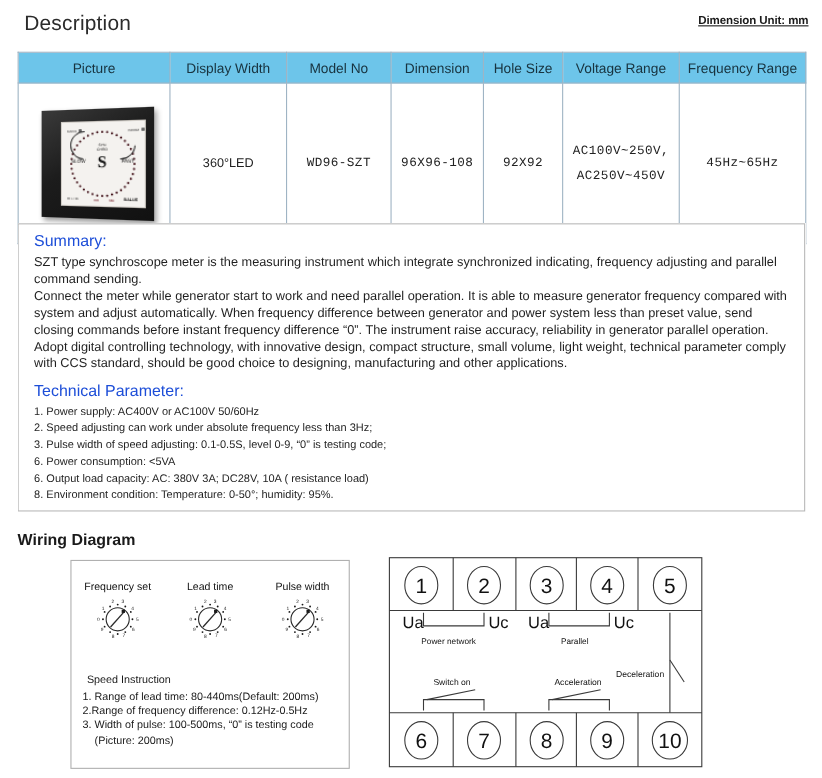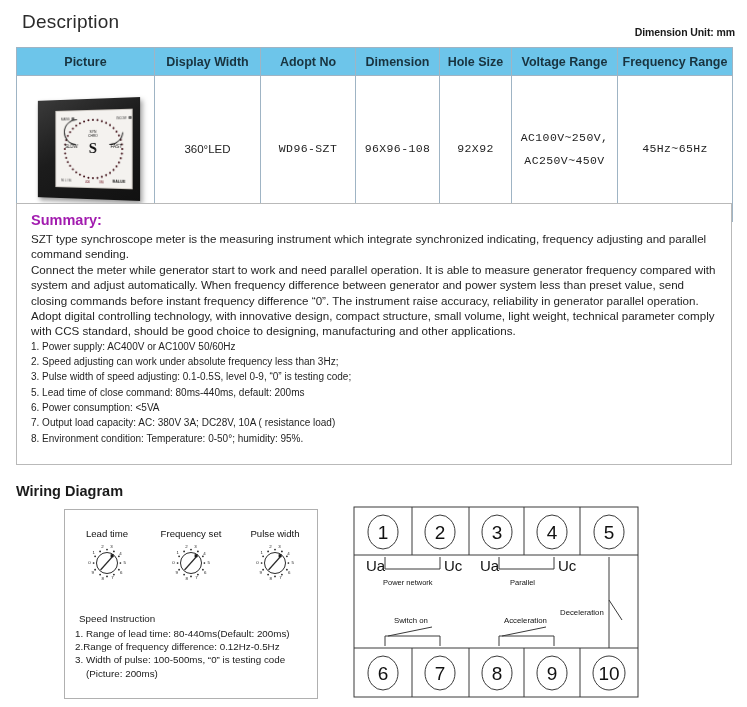--- a/index.html
+++ b/index.html
@@ -13,42 +13,43 @@
   }
   .page { position: relative; width: 747px; height: 707px; }
 
   
   .desc-title {
     position: absolute; left: 22px; top: 11px;
     font-size: 19px; font-weight: 400; color: #2b2b2b;
     letter-spacing: .2px;
   }
   .dim-unit {
-    position: absolute; right: 12px; top: 26px;
+    position: absolute; right: 12px; top: 13px;
     font-size: 10.5px; font-weight: bold; color: #1a1a1a;
     letter-spacing: -.1px;
+    text-decoration: underline;
   }
 
   
   .spec-table {
     position: absolute; left: 16px; top: 47px;
     width: 716px;
     border-collapse: collapse;
     table-layout: fixed;
   }
   .spec-table th, .spec-table td {
     border: 1px solid #9fb4c4;
     text-align: center;
     vertical-align: middle;
   }
   .spec-table thead th {
     background: #6dc5ea;
     height: 28px;
     font-size: 12.5px;
-    font-weight: 700;
+    font-weight: 400;
     color: #18333f;
   }
   .spec-table tbody td {
     height: 146px;
     background: #ffffff;
     font-size: 11.5px;
     color: #222;
   }
   td.blue-cell { background: #6dc5ea; }
   td.cell-mono {
@@ -123,21 +124,21 @@
 
   
   .info-box {
     position: absolute; left: 16px; top: 203px;
     width: 716px; height: 262px;
     border: 1px solid #b9b9b9;
     background: #fff;
     padding: 8px 12px 6px 14px;
   }
   .box-h {
-    font-size: 14.5px; font-weight: bold; color: #a21caf;
+    font-size: 14.5px; font-weight: normal; color: #1d4ed8;
     margin: 0 0 3px 0;
   }
   .box-h.second { margin-top: 9px; }
   .sum-p {
     font-size: 11.6px; line-height: 15.4px; color: #1f1f1f;
     margin: 0; text-align: left;
   }
   .tech-list { margin: 0; padding: 0; list-style: none; }
   .tech-list li { font-size: 10px; line-height: 15.3px; color: #1f1f1f; }
 
@@ -180,21 +181,21 @@
 <div class="page">
 
   <div class="desc-title">Description</div>
   <div class="dim-unit">Dimension Unit: mm</div>
 
   <table class="spec-table">
     <thead>
       <tr>
         <th style="width:138px">Picture</th>
         <th style="width:106px">Display Width</th>
-        <th style="width:95px">Adopt No</th>
+        <th style="width:95px">Model No</th>
         <th style="width:84px">Dimension</th>
         <th style="width:72px">Hole Size</th>
         <th style="width:106px">Voltage Range</th>
         <th style="width:115px">Frequency Range</th>
       </tr>
     </thead>
     <tbody>
       <tr>
         <td class="pic-cell">
           <div class="meter-wrap">
@@ -272,35 +273,70 @@
         <td class="blue-cell cell-mono">45Hz~65Hz</td>
       </tr>
     </tbody>
   </table>
 
   <div class="info-box">
     <div class="box-h">Summary:</div>
     <p class="sum-p">SZT type synchroscope meter is the measuring instrument which integrate synchronized indicating, frequency adjusting and parallel command sending.</p>
     <p class="sum-p">Connect the meter while generator start to work and need parallel operation. It is able to measure generator frequency compared with system and adjust automatically. When frequency difference between generator and power system less than preset value, send closing commands before instant frequency difference “0”. The instrument raise accuracy, reliability in generator parallel operation. Adopt digital controlling technology, with innovative design, compact structure, small volume, light weight, technical parameter comply with CCS standard, should be good choice to designing, manufacturing and other applications.</p>
 
+    <div class="box-h second">Technical Parameter:</div>
     <ul class="tech-list">
       <li>1. Power supply: AC400V or AC100V 50/60Hz</li>
       <li>2. Speed adjusting can work under absolute frequency less than 3Hz;</li>
       <li>3. Pulse width of speed adjusting: 0.1-0.5S, level 0-9, “0” is testing code;</li>
-      <li>5. Lead time of close command: 80ms-440ms, default: 200ms</li>
       <li>6. Power consumption: &lt;5VA</li>
-      <li>7. Output load capacity: AC: 380V 3A; DC28V, 10A ( resistance load)</li>
+      <li>6. Output load capacity: AC: 380V 3A; DC28V, 10A ( resistance load)</li>
       <li>8. Environment condition: Temperature: 0-50°; humidity: 95%.</li>
     </ul>
   </div>
 
   <div class="wiring-title">Wiring Diagram</div>
 
   <div class="panel-left">
     <div class="dials-row">
+
+      <div class="dial-unit">
+        <div class="dial-label">Frequency set</div>
+        <svg class="knob-svg" width="54" height="42" viewBox="0 0 54 42">
+          <circle cx="27" cy="21" r="10.5" fill="#fff" stroke="#2a2a2a" stroke-width="1"></circle>
+          <line x1="20.5" y1="28" x2="33" y2="14" stroke="#2a2a2a" stroke-width="1.2"></line>
+          <rect x="30.6" y="12.2" width="3" height="3" fill="#1a1a1a"></rect>
+          <g fill="#1a1a1a">
+              <circle cx="27" cy="7.6" r="0.85"></circle>
+              <circle cx="33.9" cy="9.4" r="0.85"></circle>
+          <circle cx="38.9" cy="14.3" r="0.85"></circle>
+              <circle cx="40.4" cy="21" r="0.85"></circle>
+          <circle cx="38.9" cy="27.7" r="0.85"></circle>
+              <circle cx="33.9" cy="32.6" r="0.85"></circle>
+          <circle cx="27" cy="34.4" r="0.85"></circle>
+              <circle cx="20.1" cy="32.6" r="0.85"></circle>
+          <circle cx="15.1" cy="27.7" r="0.85"></circle>
+              <circle cx="13.6" cy="21" r="0.85"></circle>
+          <circle cx="15.1" cy="14.3" r="0.85"></circle>
+              <circle cx="20.1" cy="9.4" r="0.85"></circle>
+            </g>
+          <g font-size="4.4" fill="#1a1a1a" font-family="Liberation Sans, sans-serif" text-anchor="middle">
+            <text x="9.4" y="22.4">0</text>
+            <text x="13.8" y="12.4">1</text>
+            <text x="22.6" y="6.0">2</text>
+            <text x="31.6" y="6.0">3</text>
+            <text x="40.6" y="12.6">4</text>
+            <text x="44.8" y="22.4">5</text>
+            <text x="41.2" y="31.6">6</text>
+            <text x="32.6" y="37.4">7</text>
+            <text x="22.8" y="37.8">8</text>
+            <text x="12.8" y="31.6">9</text>
+          </g>
+        </svg>
+      </div>
 
       <div class="dial-unit">
         <div class="dial-label">Lead  time</div>
         <svg class="knob-svg" width="54" height="42" viewBox="0 0 54 42">
           <circle cx="27" cy="21" r="10.5" fill="#fff" stroke="#2a2a2a" stroke-width="1"></circle>
           <line x1="20.5" y1="28" x2="33" y2="14" stroke="#2a2a2a" stroke-width="1.2"></line>
           <rect x="30.6" y="12.2" width="3" height="3" fill="#1a1a1a"></rect>
           <g fill="#1a1a1a">
               <circle cx="27" cy="7.6" r="0.85"></circle>
               <circle cx="33.9" cy="9.4" r="0.85"></circle>
@@ -324,55 +360,20 @@
             <text x="44.8" y="22.4">5</text>
             <text x="41.2" y="31.6">6</text>
             <text x="32.6" y="37.4">7</text>
             <text x="22.8" y="37.8">8</text>
             <text x="12.8" y="31.6">9</text>
           </g>
         </svg>
       </div>
 
       <div class="dial-unit">
-        <div class="dial-label">Frequency set</div>
-        <svg class="knob-svg" width="54" height="42" viewBox="0 0 54 42">
-          <circle cx="27" cy="21" r="10.5" fill="#fff" stroke="#2a2a2a" stroke-width="1"></circle>
-          <line x1="20.5" y1="28" x2="33" y2="14" stroke="#2a2a2a" stroke-width="1.2"></line>
-          <rect x="30.6" y="12.2" width="3" height="3" fill="#1a1a1a"></rect>
-          <g fill="#1a1a1a">
-              <circle cx="27" cy="7.6" r="0.85"></circle>
-              <circle cx="33.9" cy="9.4" r="0.85"></circle>
-          <circle cx="38.9" cy="14.3" r="0.85"></circle>
-              <circle cx="40.4" cy="21" r="0.85"></circle>
-          <circle cx="38.9" cy="27.7" r="0.85"></circle>
-              <circle cx="33.9" cy="32.6" r="0.85"></circle>
-          <circle cx="27" cy="34.4" r="0.85"></circle>
-              <circle cx="20.1" cy="32.6" r="0.85"></circle>
-          <circle cx="15.1" cy="27.7" r="0.85"></circle>
-              <circle cx="13.6" cy="21" r="0.85"></circle>
-          <circle cx="15.1" cy="14.3" r="0.85"></circle>
-              <circle cx="20.1" cy="9.4" r="0.85"></circle>
-            </g>
-          <g font-size="4.4" fill="#1a1a1a" font-family="Liberation Sans, sans-serif" text-anchor="middle">
-            <text x="9.4" y="22.4">0</text>
-            <text x="13.8" y="12.4">1</text>
-            <text x="22.6" y="6.0">2</text>
-            <text x="31.6" y="6.0">3</text>
-            <text x="40.6" y="12.6">4</text>
-            <text x="44.8" y="22.4">5</text>
-            <text x="41.2" y="31.6">6</text>
-            <text x="32.6" y="37.4">7</text>
-            <text x="22.8" y="37.8">8</text>
-            <text x="12.8" y="31.6">9</text>
-          </g>
-        </svg>
-      </div>
-
-      <div class="dial-unit">
         <div class="dial-label">Pulse width</div>
         <svg class="knob-svg" width="54" height="42" viewBox="0 0 54 42">
           <circle cx="27" cy="21" r="10.5" fill="#fff" stroke="#2a2a2a" stroke-width="1"></circle>
           <line x1="20.5" y1="28" x2="33" y2="14" stroke="#2a2a2a" stroke-width="1.2"></line>
           <rect x="30.6" y="12.2" width="3" height="3" fill="#1a1a1a"></rect>
           <g fill="#1a1a1a">
               <circle cx="27" cy="7.6" r="0.85"></circle>
               <circle cx="33.9" cy="9.4" r="0.85"></circle>
           <circle cx="38.9" cy="14.3" r="0.85"></circle>
               <circle cx="40.4" cy="21" r="0.85"></circle>

